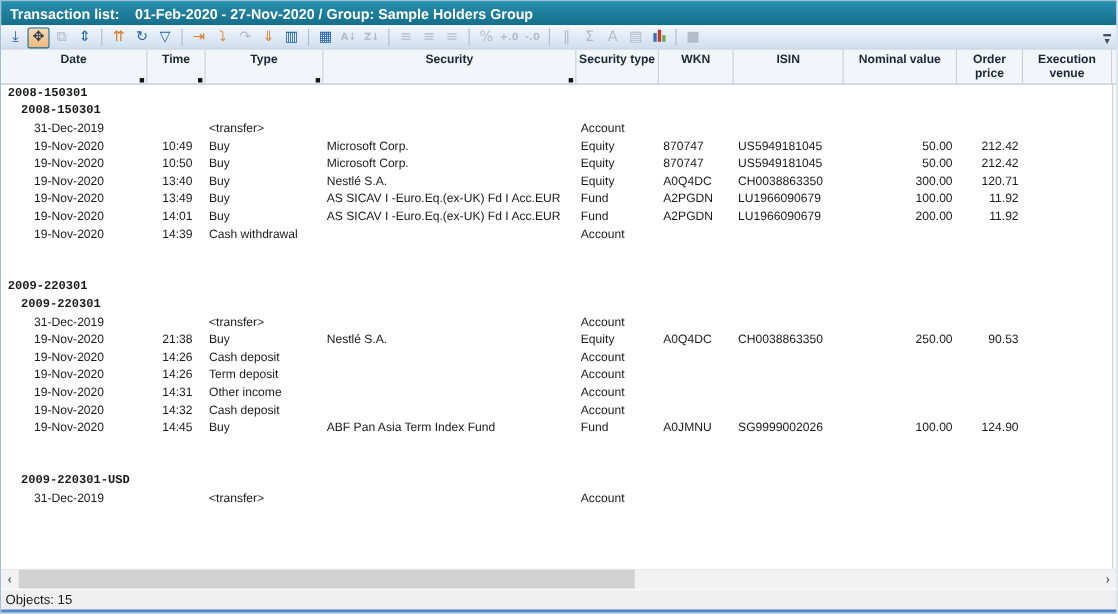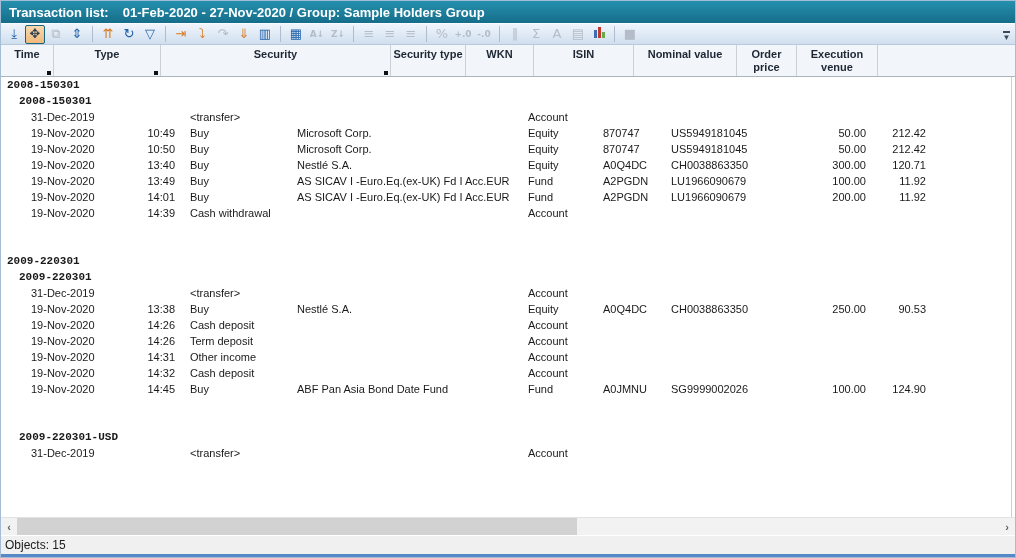--- a/index.html
+++ b/index.html
@@ -188,20 +188,24 @@
             <i style="background: rgb(192, 57, 43); height: 11px;"></i>
             <i style="background: rgb(106, 168, 79); height: 6px;"></i>
           </span></button>
         <span class="tsep"></span>
         <button class="tbtn disabled">■</button>
       </div>
     <button class="toolbar-overflow"><span class="bar"></span><span>▼</span></button>
   </div>
 
   <div class="table-header">
+      <div class="hcell" style="width: 133px;">
+        <span>Date</span>
+        <i class="marker"></i>
+      </div>
       <div class="hcell" style="width: 53px; text-align: center;">
         <span>Time</span>
         <i class="marker"></i>
       </div>
       <div class="hcell" style="width: 107px;">
         <span>Type</span>
         <i class="marker"></i>
       </div>
       <div class="hcell" style="width: 230px;">
         <span>Security</span>
@@ -334,21 +338,21 @@
           <div class="cell security" style="width: 230px;"></div>
           <div class="cell sectype" style="width: 75px;">Account</div>
           <div class="cell wkn" style="width: 68px;"></div>
           <div class="cell isin" style="width: 100px;"></div>
           <div class="cell nominal" style="width: 103px;"></div>
           <div class="cell price" style="width: 60px;"></div>
           <div class="cell venue" style="width: 81px;"></div>
         </div>
         <div class="row data">
           <div class="cell date" style="width: 133px;">19-Nov-2020</div>
-          <div class="cell time" style="width: 53px;">13:38</div>
+          <div class="cell time" style="width: 53px;">21:38</div>
           <div class="cell type" style="width: 107px;">Buy</div>
           <div class="cell security" style="width: 230px;">Nestlé S.A.</div>
           <div class="cell sectype" style="width: 75px;">Equity</div>
           <div class="cell wkn" style="width: 68px;">A0Q4DC</div>
           <div class="cell isin" style="width: 100px;">CH0038863350</div>
           <div class="cell nominal" style="width: 103px;">250.00</div>
           <div class="cell price" style="width: 60px;">90.53</div>
           <div class="cell venue" style="width: 81px;"></div>
         </div>
         <div class="row data">
@@ -396,21 +400,21 @@
           <div class="cell wkn" style="width: 68px;"></div>
           <div class="cell isin" style="width: 100px;"></div>
           <div class="cell nominal" style="width: 103px;"></div>
           <div class="cell price" style="width: 60px;"></div>
           <div class="cell venue" style="width: 81px;"></div>
         </div>
         <div class="row data">
           <div class="cell date" style="width: 133px;">19-Nov-2020</div>
           <div class="cell time" style="width: 53px;">14:45</div>
           <div class="cell type" style="width: 107px;">Buy</div>
-          <div class="cell security" style="width: 230px;">ABF Pan Asia Bond Date Fund</div>
+          <div class="cell security" style="width: 230px;">ABF Pan Asia Term Index Fund</div>
           <div class="cell sectype" style="width: 75px;">Fund</div>
           <div class="cell wkn" style="width: 68px;">A0JMNU</div>
           <div class="cell isin" style="width: 100px;">SG9999002026</div>
           <div class="cell nominal" style="width: 103px;">100.00</div>
           <div class="cell price" style="width: 60px;">124.90</div>
           <div class="cell venue" style="width: 81px;"></div>
         </div>
         <div class="row spacer"></div>
         <div class="row spacer"></div>
         <div class="row group">

